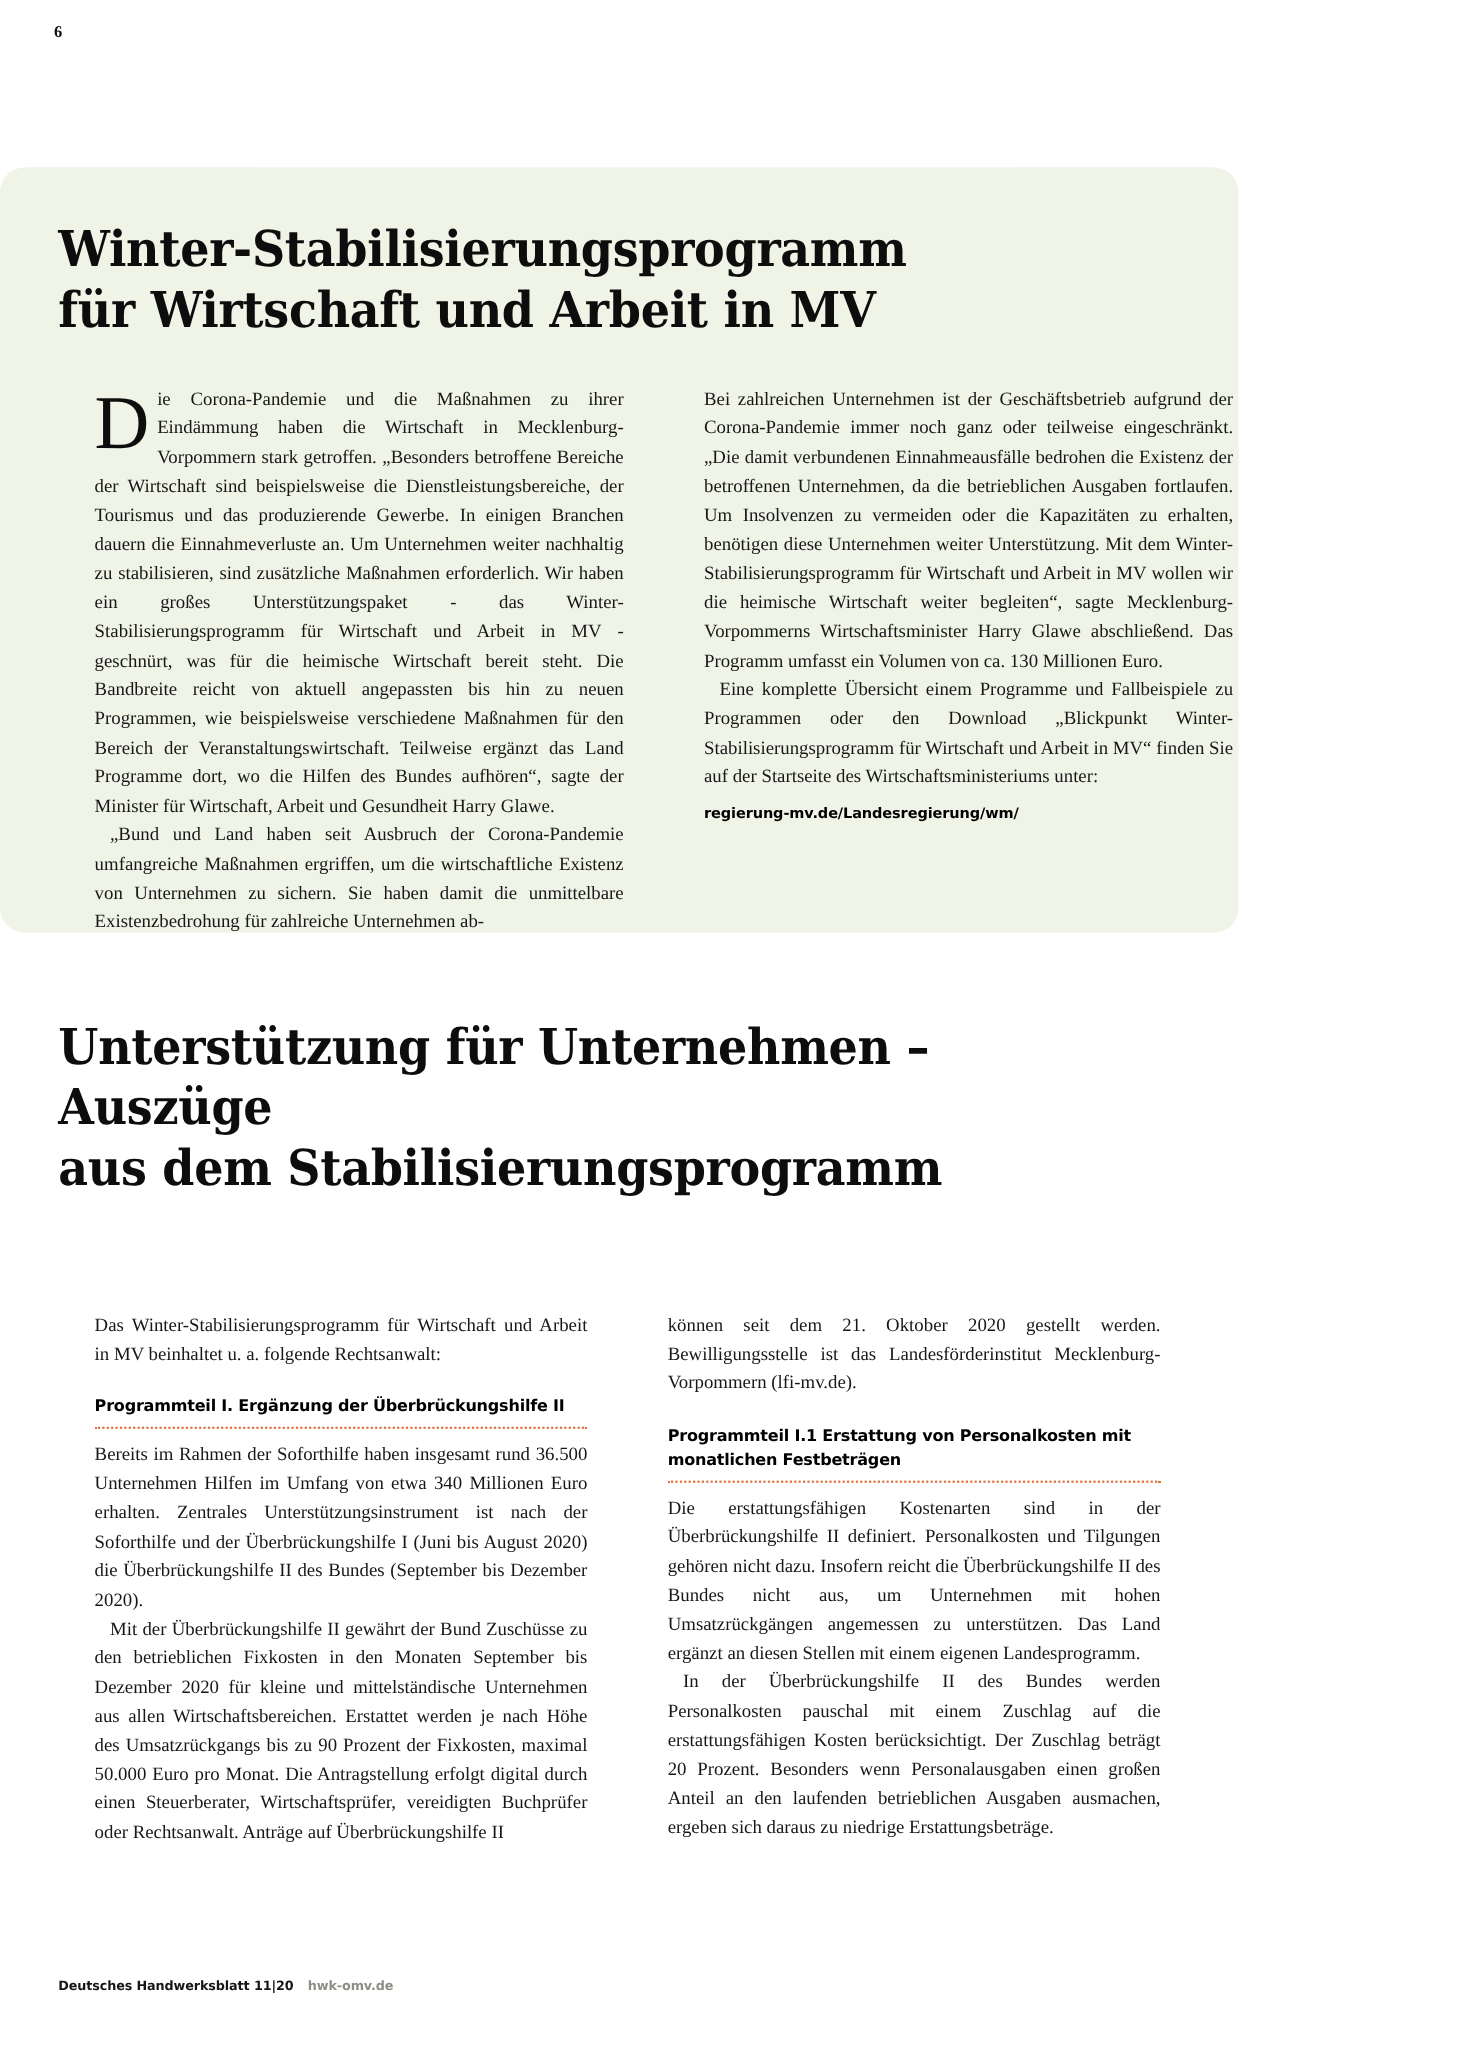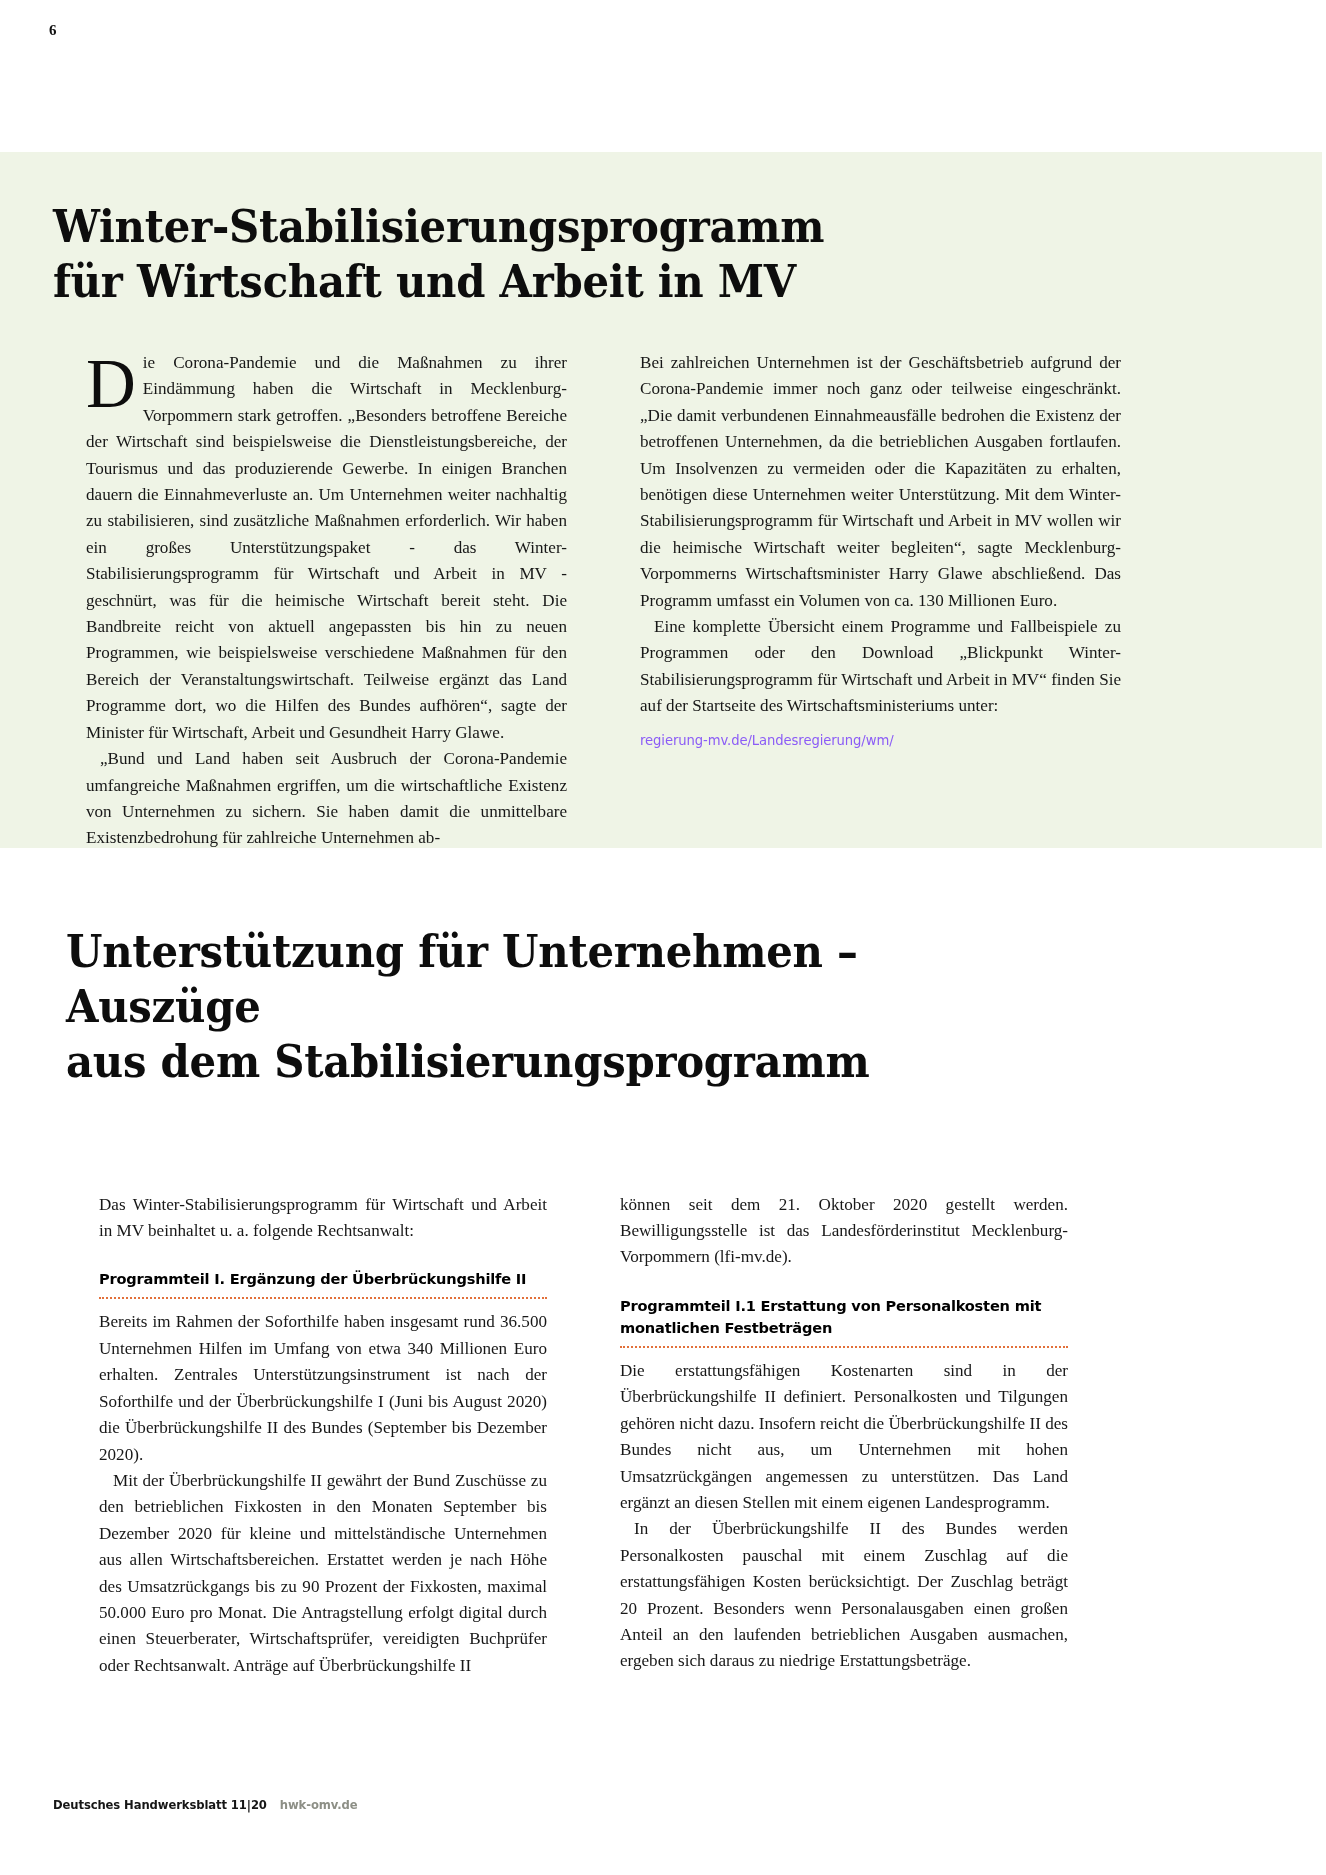--- a/index.html
+++ b/index.html
@@ -33,23 +33,24 @@
     font-size: 15px;
     letter-spacing: 0.2px;
     color: #111111;
   }
 
   
   .tint-panel {
     position: absolute;
     left: 0;
     top: 152px;
-    width: 1322px;
+    width: 1126px;
     height: 696px;
     background: #eff4e6;
+    border-radius: 23px;
   }
 
   .panel-inner {
     position: absolute;
     left: 53px;
     top: 48px;
     width: 1002px;
   }
 
   
@@ -98,30 +99,30 @@
     line-height: 56px;
     font-weight: normal;
     float: left;
     padding: 6px 7px 0 0;
     color: #0d0d0d;
   }
 
   .accent-url {
     margin: 13px 0 0 0;
     font-family: "DejaVu Sans", sans-serif;
-    font-weight: normal;
+    font-weight: bold;
     font-size: 13.2px;
     letter-spacing: -0.1px;
-    color: #8b5cf6;
+    color: #000000;
   }
 
   
   .article2 {
     position: absolute;
-    left: 66px;
+    left: 53px;
     top: 925px;
     width: 1002px;
   }
 
   h2.display2 {
     margin: 0 0 38px 0;
     font-family: "DejaVu Serif", serif;
     font-weight: bold;
     font-size: 45px;
     line-height: 1.22;

